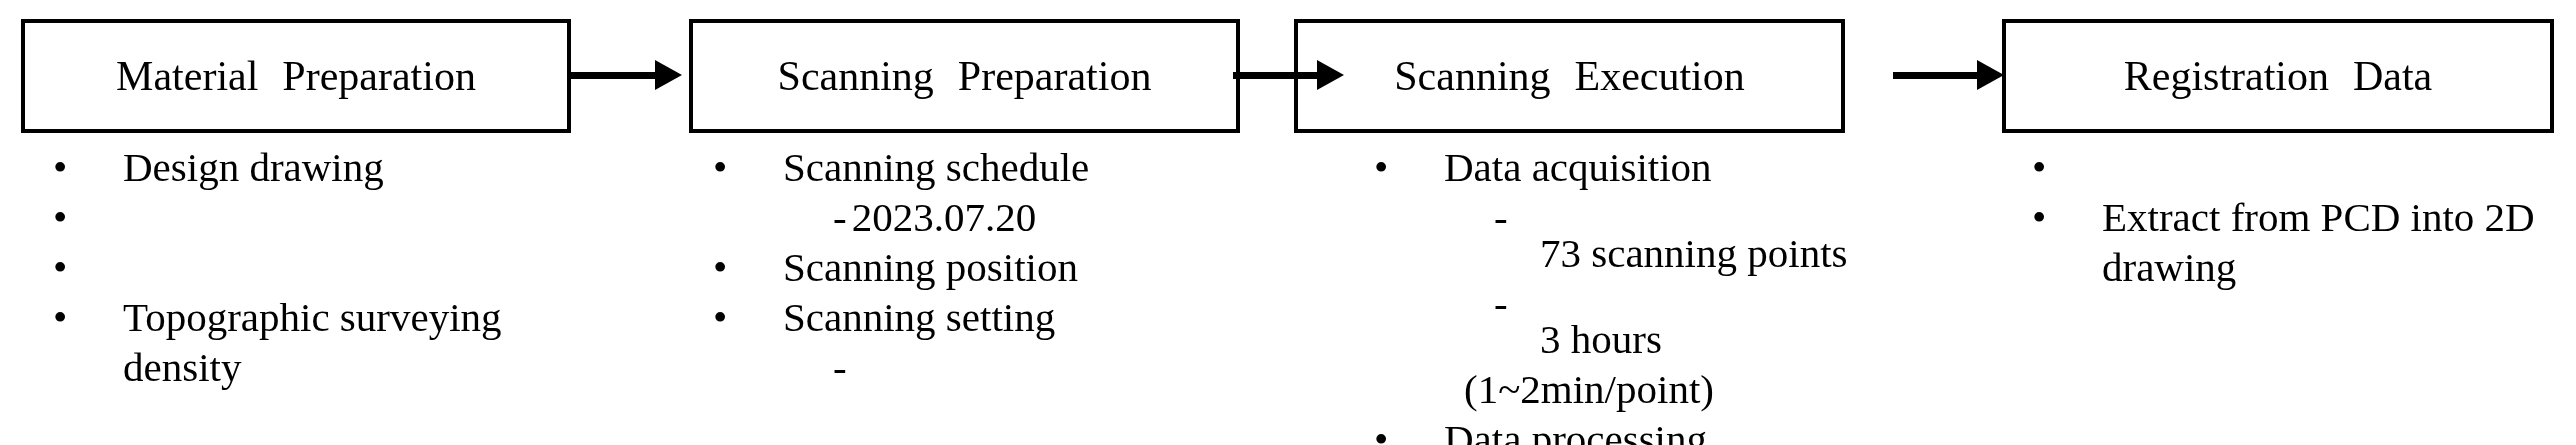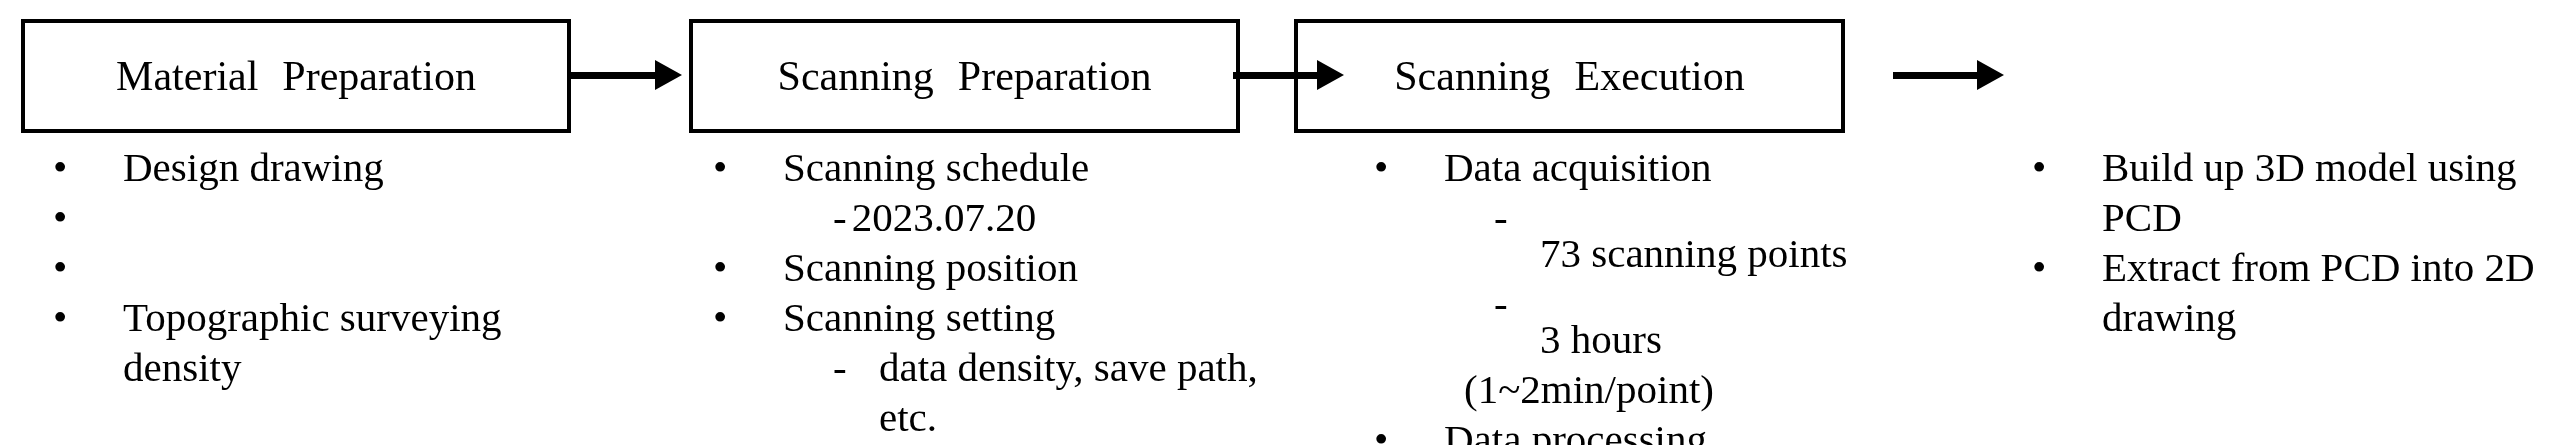--- a/index.html
+++ b/index.html
@@ -73,20 +73,23 @@
 
   <div class="pbox" id="box1">
     <span class="ptitle">Material Preparation</span>
   </div>
   <div class="pbox" id="box2">
     <span class="ptitle">Scanning Preparation</span>
   </div>
   <div class="pbox" id="box3">
     <span class="ptitle">Scanning Execution</span>
   </div>
+  <div class="pbox" id="box4">
+    <span class="ptitle">Registration Data</span>
+  </div>
 
   <div class="arrow" id="a1">
     <div class="shaft"></div>
     <div class="head"></div>
   </div>
   <div class="arrow" id="a2">
     <div class="shaft"></div>
     <div class="head"></div>
   </div>
   <div class="arrow" id="a3">
@@ -123,21 +126,20 @@
     <div class="row lvl1">
       <span class="marker">•</span>
       <span class="txt">Scanning position</span>
     </div>
     <div class="row lvl1">
       <span class="marker">•</span>
       <span class="txt">Scanning setting</span>
     </div>
     <div class="row sub">
       <span class="marker">-</span>
-      <span class="txt">data density, save path, etc.</span>
     </div>
   </div>
 
   <div class="list" id="list3">
     <div class="row lvl1">
       <span class="marker">•</span>
       <span class="txt">Data acquisition</span>
     </div>
     <div class="row sub">
       <span class="marker">-</span>
@@ -152,21 +154,20 @@
     </div>
     <div class="row lvl1">
       <span class="marker">•</span>
       <span class="txt">Data processing</span>
     </div>
   </div>
 
   <div class="list" id="list4">
     <div class="row lvl1">
       <span class="marker">•</span>
-      <span class="txt">Build up 3D model using PCD</span>
     </div>
     <div class="row lvl1">
       <span class="marker">•</span>
       <span class="txt">Extract from PCD into 2D drawing</span>
     </div>
   </div>
 
 </div>
 
 

